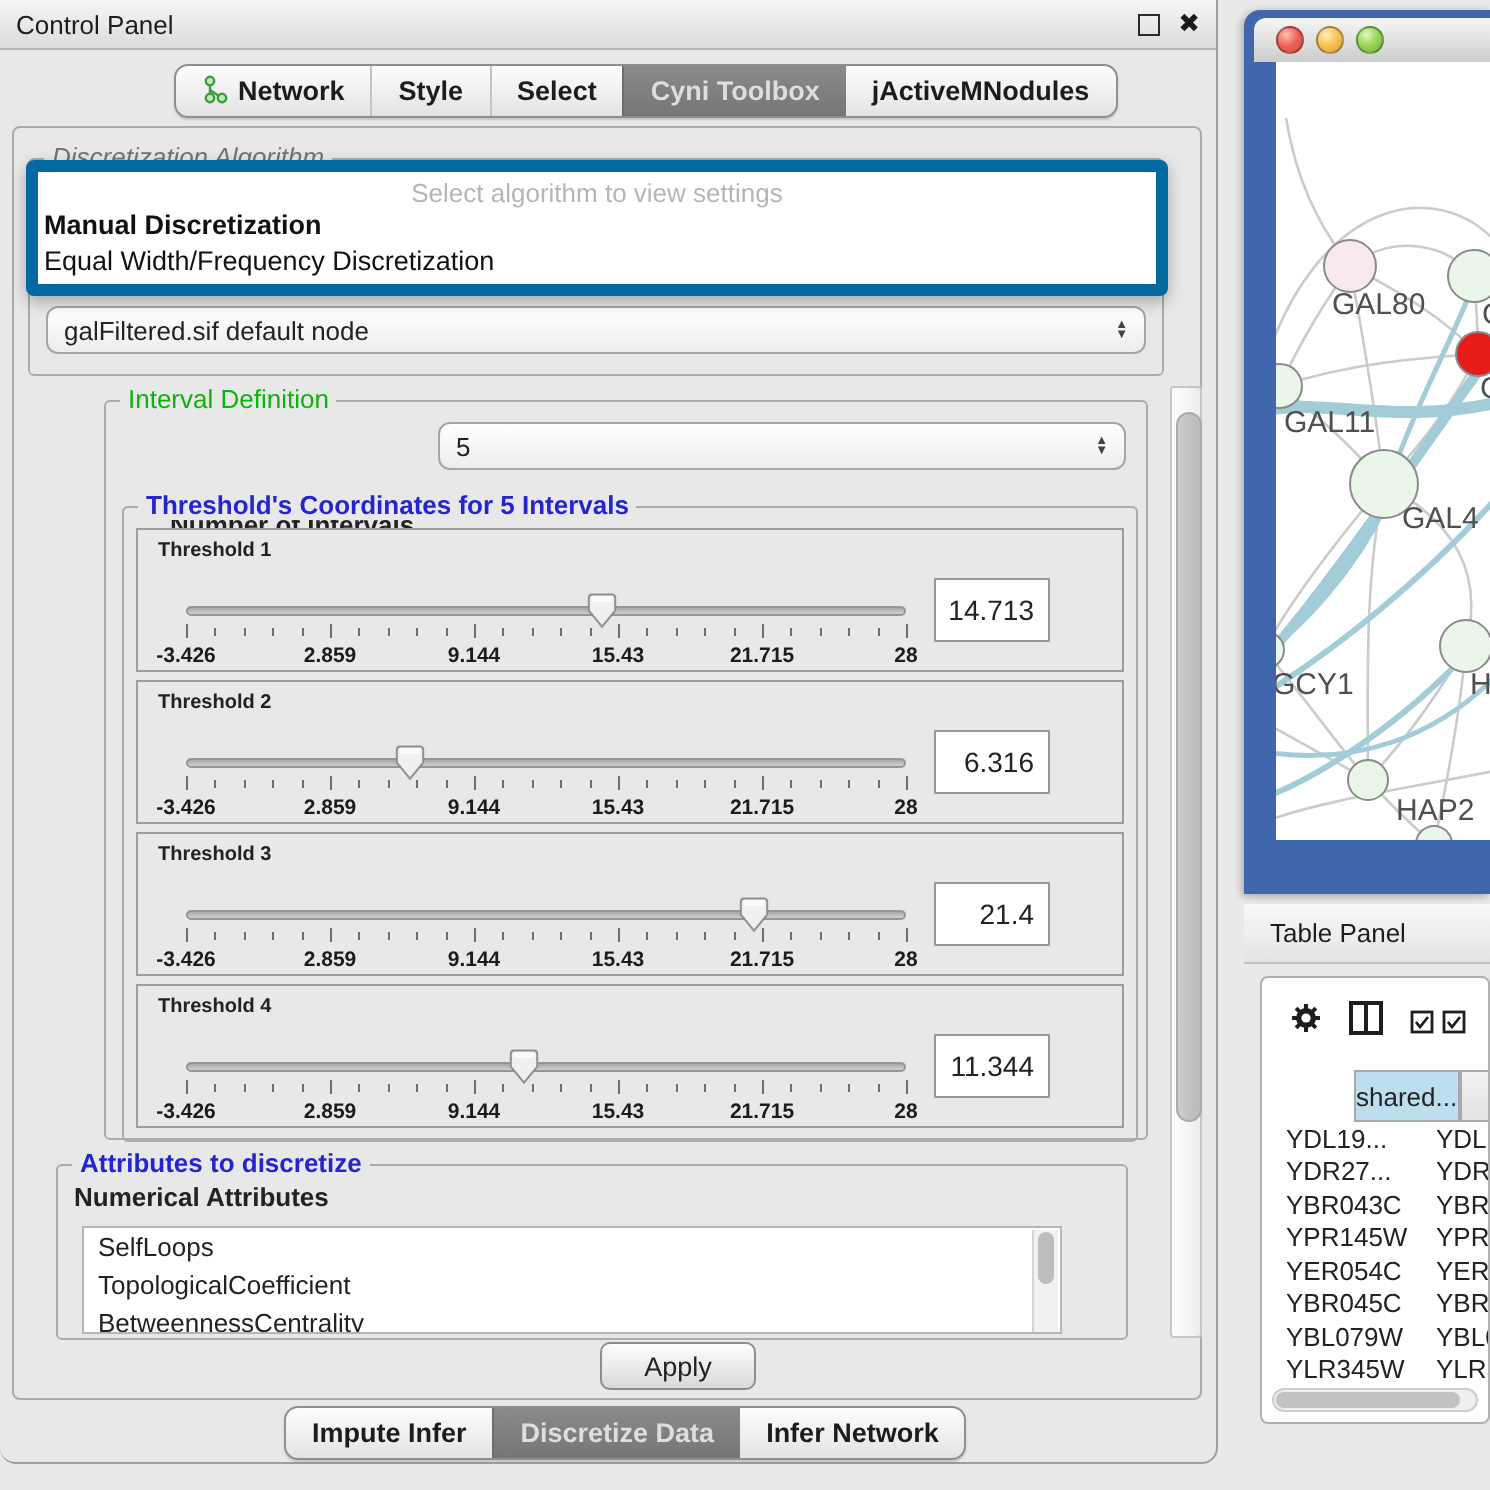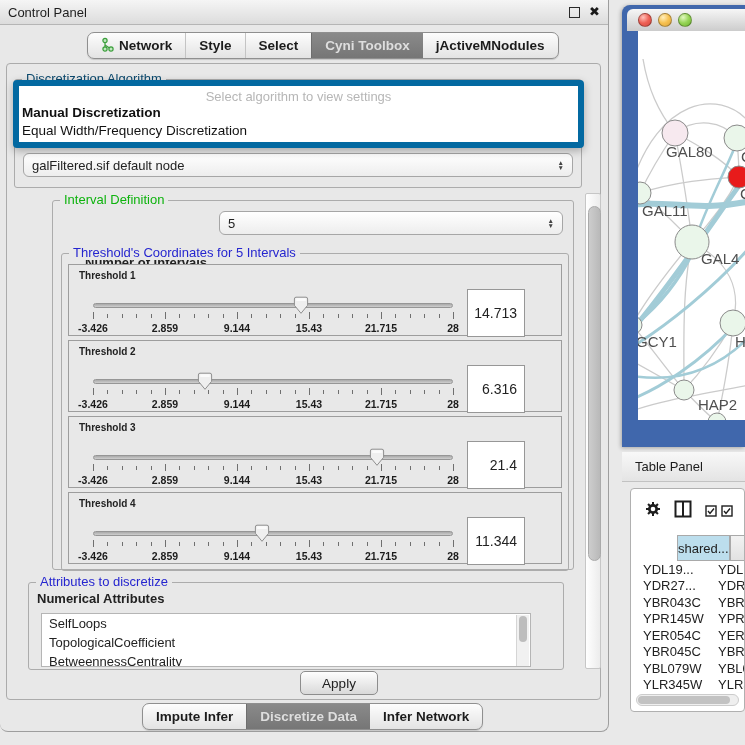--- a/index.html
+++ b/index.html
@@ -24,22 +24,22 @@
   .tabseg{display:flex;align-items:center;gap:5px;padding:0 13px;font-size:13.5px;font-weight:bold;
     color:#1c1c1c;border-left:1px solid #c4c4c4;cursor:default;white-space:nowrap;}
   .tabseg:first-child{border-left:none;}
   .tabseg.selected{background:linear-gradient(#8a8a8a,#767676);color:#dedede;border-left-color:#6e6e6e;}
   .tabseg.selected + .tabseg{border-left:none;}
 
   
   .group{position:absolute;border:1px solid #acacac;border-radius:3px;}
   .glabel{position:absolute;top:-8px;left:7px;background:#e8e8e8;padding:0 4px;font-size:13px;line-height:14px;}
   .glabel.green{color:#0db30d;}
-  .glabel.blue{color:#2525cf;}
-  .glabel.dim{color:#0c4a6e;}
+  .glabel.blue{color:#2525cf;font-weight:bold;}
+  .glabel.dim{color:#737373;font-style:italic;}
 
   
   .combo{position:absolute;height:24px;background:linear-gradient(#ffffff,#ededed);
     border:1px solid #a6a6a6;border-radius:6px;display:flex;align-items:center;
     padding:0 8px;font-size:13px;box-sizing:border-box;}
   .combo .stepper{margin-left:auto;display:flex;flex-direction:column;align-items:center;
     font-size:6.5px;line-height:5.5px;color:#444;padding-left:6px;}
   .combo.focused{border:2px solid #82abdd;box-shadow:0 0 5px 1px #8fb6e4;border-radius:8px;}
 
   
@@ -57,21 +57,21 @@
   .tplabel{position:absolute;left:10px;top:5px;font-size:10px;font-weight:bold;}
   .sliderzone{position:absolute;left:24px;top:30px;width:360px;height:38px;}
   .track{position:absolute;left:0;top:8px;width:100%;height:5px;border:1px solid #969696;
     border-radius:3px;background:linear-gradient(#a9a9a9,#cfcfcf);box-sizing:border-box;}
   .thumb{position:absolute;top:1px;width:16px;height:19px;z-index:2;}
   .ticks{position:absolute;left:0;top:17px;width:100%;height:9px;}
   .tick{position:absolute;top:2px;width:1px;height:4px;background:#6f6f6f;}
   .tick.major{top:0;height:7px;}
   .ticklbls{position:absolute;left:0;top:27px;width:100%;height:11px;}
   .ticklbl{position:absolute;transform:translateX(-50%);font-size:10.5px;font-weight:bold;color:#1c1c1c;white-space:nowrap;}
-  .valbox{position:absolute;left:398px;top:24px;width:58px;height:48px;background:#ffffff;
+  .valbox{position:absolute;left:398px;top:24px;width:58px;height:32px;background:#ffffff;
     border:1px solid #979797;font-size:14px;display:flex;align-items:center;justify-content:flex-end;
     padding-right:7px;box-sizing:border-box;}
 
   
   #attr-list{position:absolute;left:12px;top:30px;width:490px;height:54px;background:#ffffff;
     border:1px solid #b5b5b5;overflow:hidden;box-sizing:border-box;}
   .attr-item{font-size:13px;line-height:19px;padding-left:7px;white-space:nowrap;}
   .list-scroll{position:absolute;right:1px;top:1px;width:12px;height:51px;background:#f1f1f1;border-left:1px solid #d5d5d5;}
   .list-scroll .lthumb{position:absolute;left:2px;top:1px;width:8px;height:26px;background:#bdbdbd;border-radius:4px;}
 

